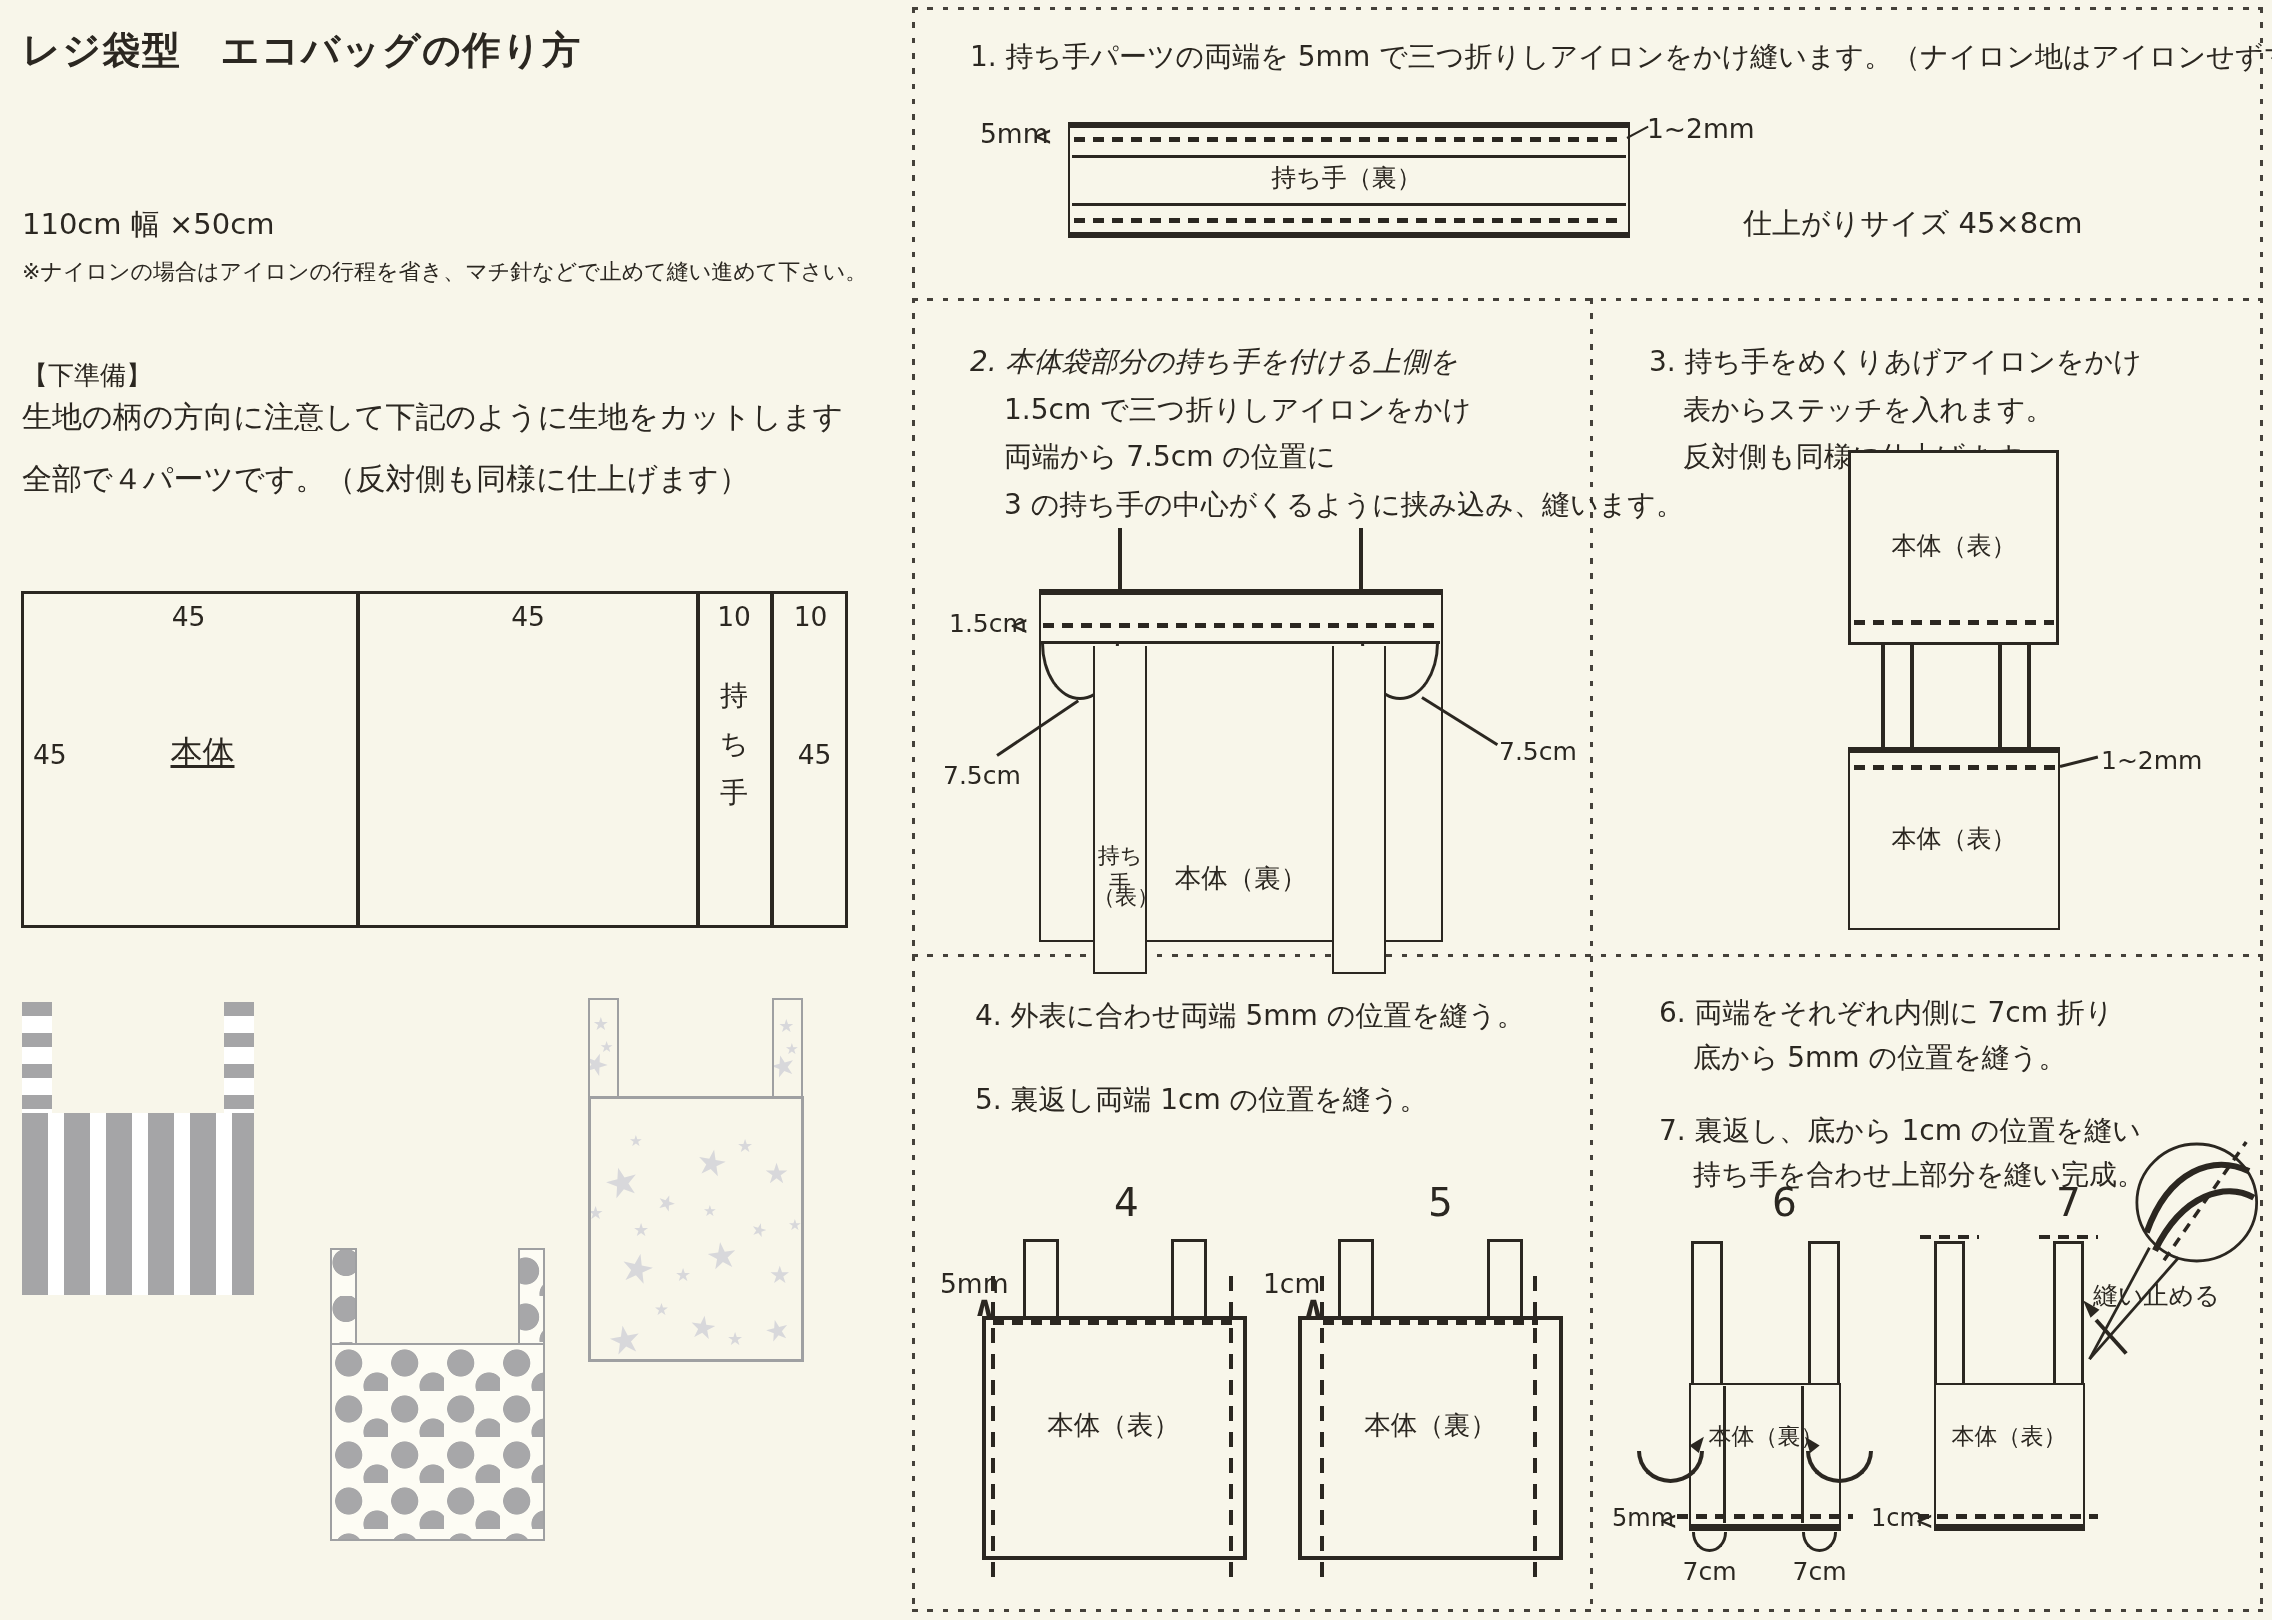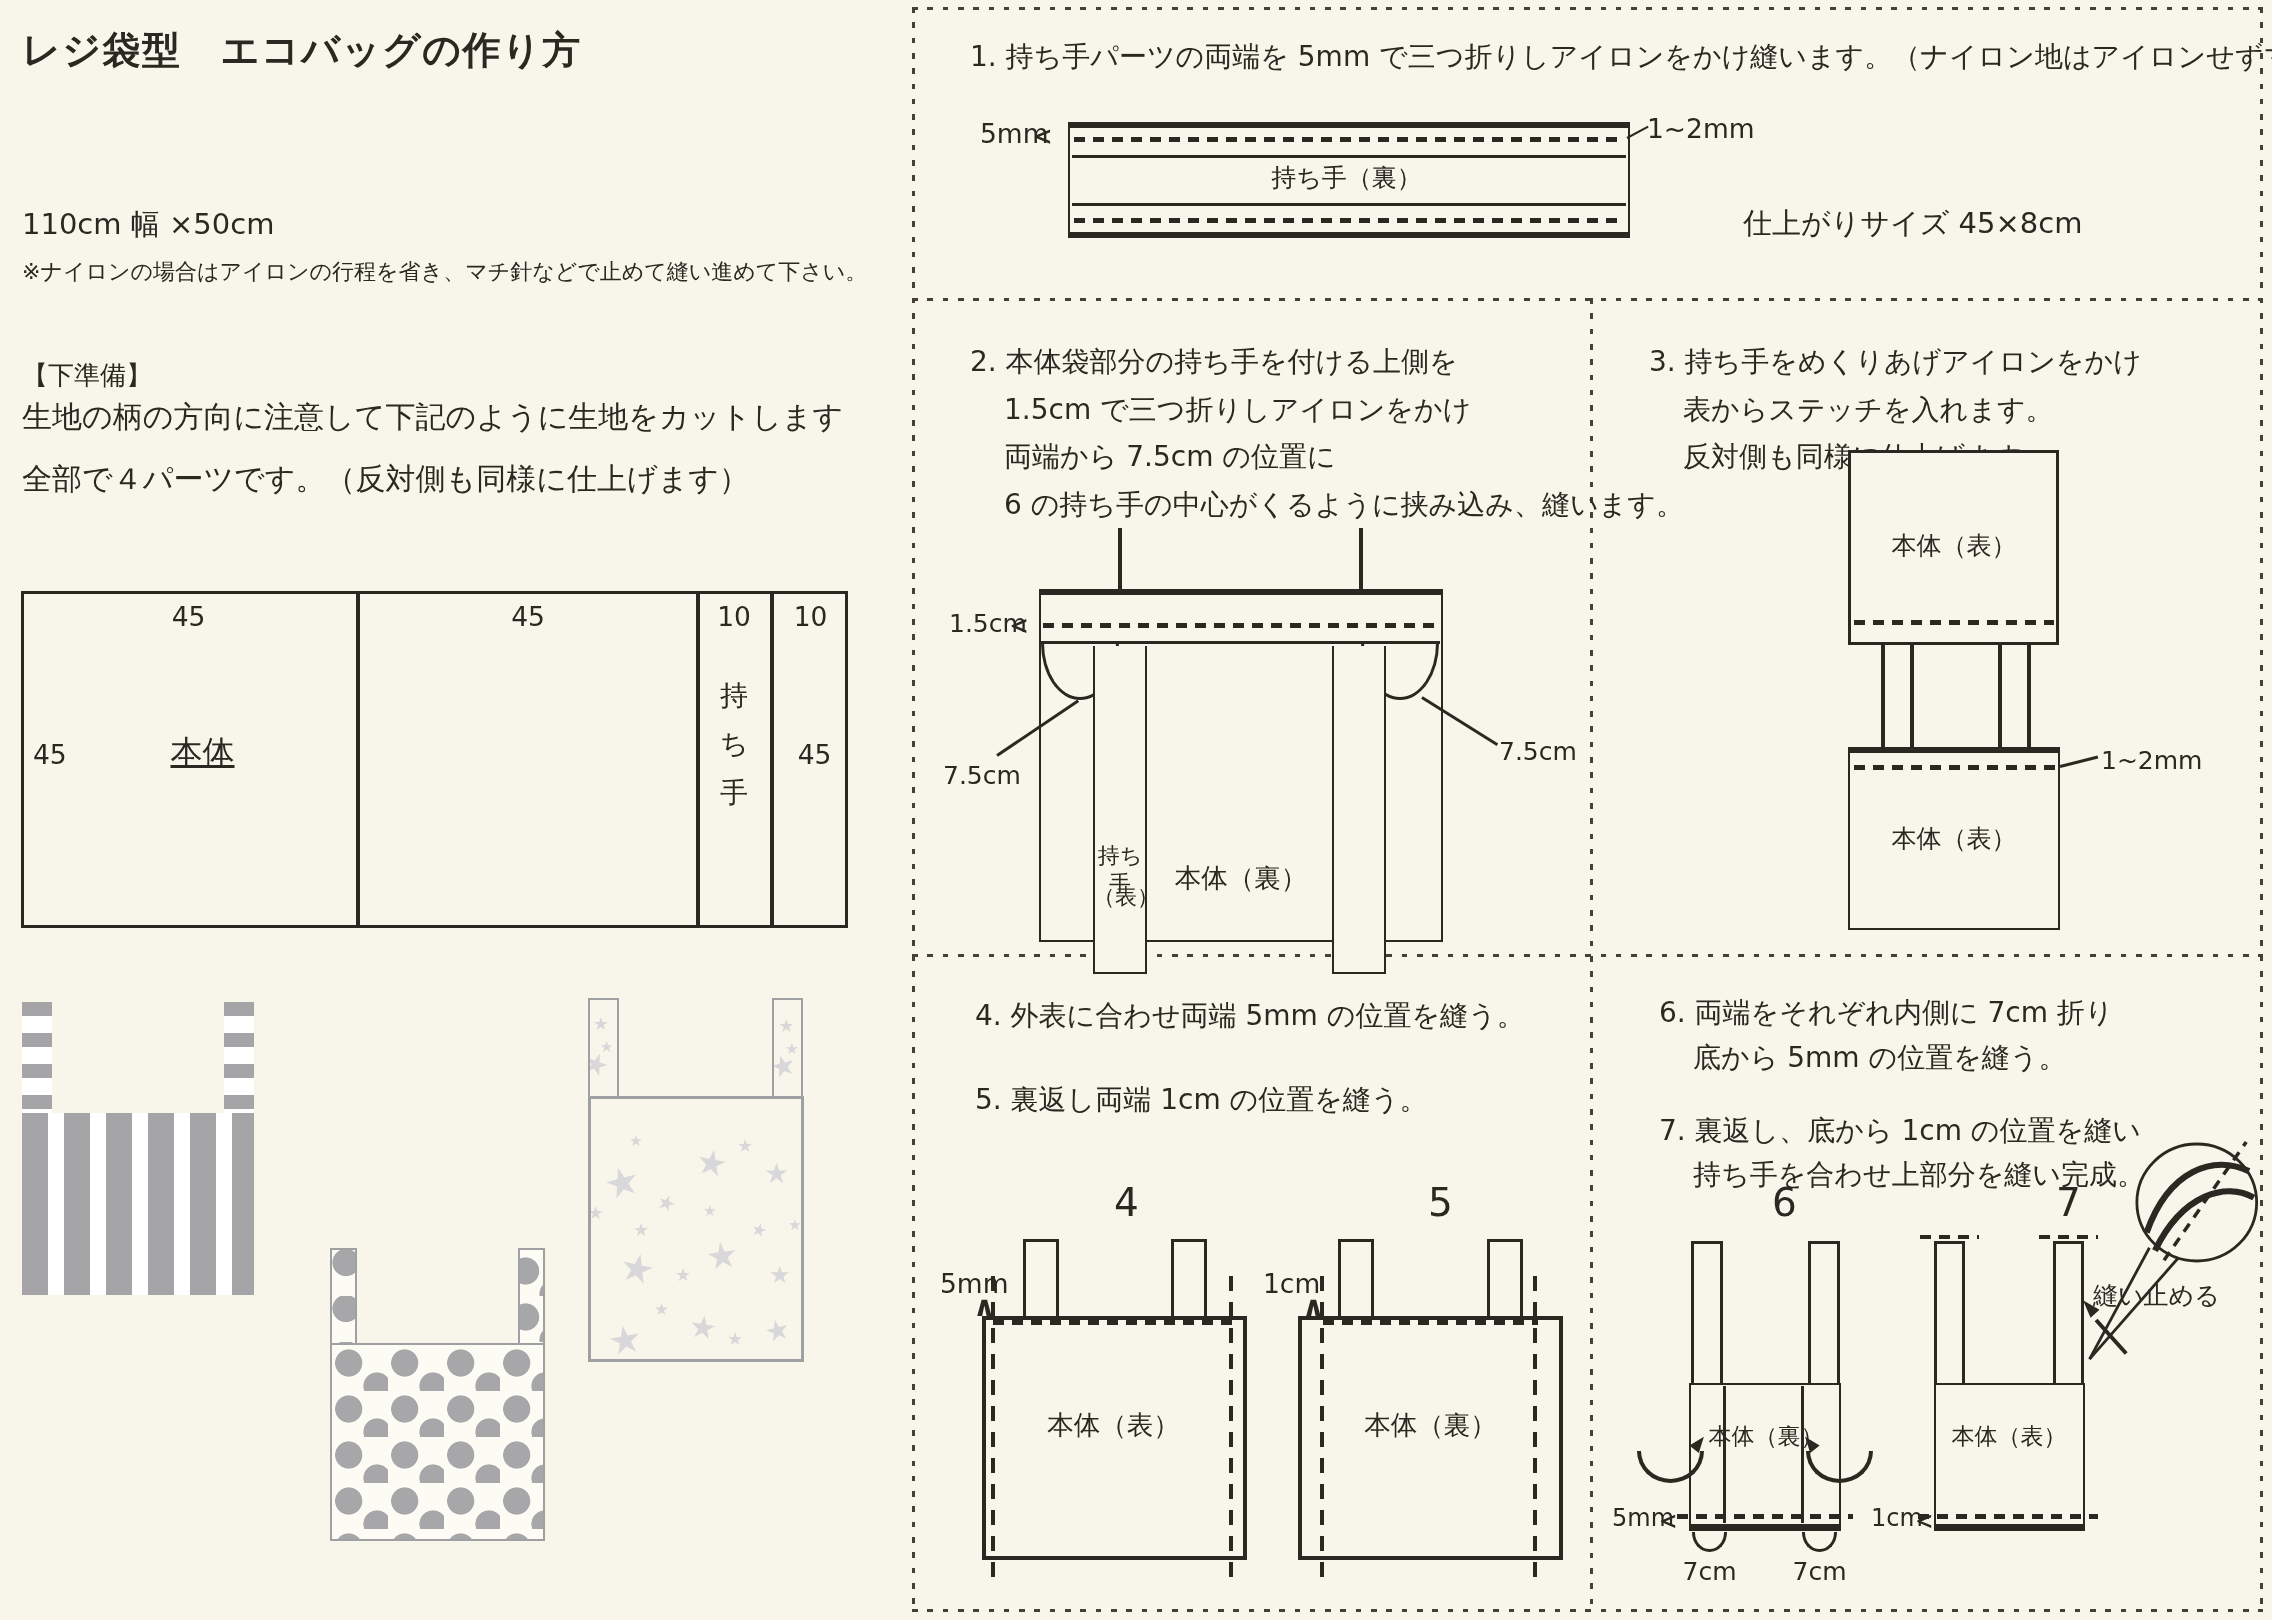--- a/index.html
+++ b/index.html
@@ -123,24 +123,24 @@
     <div class="st-h" style="left:1074px;top:218px;width:550px;"></div>
     <div class="t lbl38" style="left:980px;top:117px;">5mm</div>
     <div class="chev" style="left:1028px;top:116px;font-size:29px;">＜</div>
     <div class="hline" style="left:1627px;top:137px;width:24px;height:2.1px;transform:rotate(-28deg);transform-origin:left center;"></div>
     <div class="t lbl38" style="left:1647px;top:112px;">1~2mm</div>
     <div class="t ctr lbl36" style="left:1207px;top:162px;width:279px;">持ち手（裏）</div>
     <div class="t" style="left:1743px;top:205px;font-size:29px;">仕上がりサイズ 45×8cm</div>
   </div>
 
   <div>
-    <div class="t lbl40" style="left:970px;top:344px;">2. 本体袋部分の持ち手を付ける上側を</div>
+    <div class="t lbl40" style="left:970px;top:344px;font-style:italic;">2. 本体袋部分の持ち手を付ける上側を</div>
     <div class="t lbl40" style="left:1004px;top:392px;">1.5cm で三つ折りしアイロンをかけ</div>
     <div class="t lbl40" style="left:1004px;top:439px;">両端から 7.5cm の位置に</div>
-    <div class="t lbl40" style="left:1004px;top:487px;">6 の持ち手の中心がくるように挟み込み、縫います。</div>
+    <div class="t lbl40" style="left:1004px;top:487px;">3 の持ち手の中心がくるように挟み込み、縫います。</div>
 
     <div class="vline" style="left:1118px;top:528px;height:160px;width:3.5px;"></div>
     <div class="vline" style="left:1359px;top:528px;height:160px;width:3.5px;"></div>
     <div class="box" style="left:1039px;top:589px;width:404px;height:353px;border-top-width:6.3px;"></div>
     <div class="st-h" style="left:1043px;top:623px;width:396px;"></div>
     <div class="hline" style="left:1041px;top:641px;width:399px;"></div>
     <div class="arcU" style="left:1041px;top:643px;width:78px;height:57px;"></div>
     <div class="arcU" style="left:1361px;top:643px;width:78px;height:57px;"></div>
     <div class="box" style="left:1093px;top:646px;width:54px;height:328px;border-top:none;z-index:2;"></div>
     <div class="box" style="left:1332px;top:646px;width:54px;height:328px;border-top:none;z-index:2;"></div>

